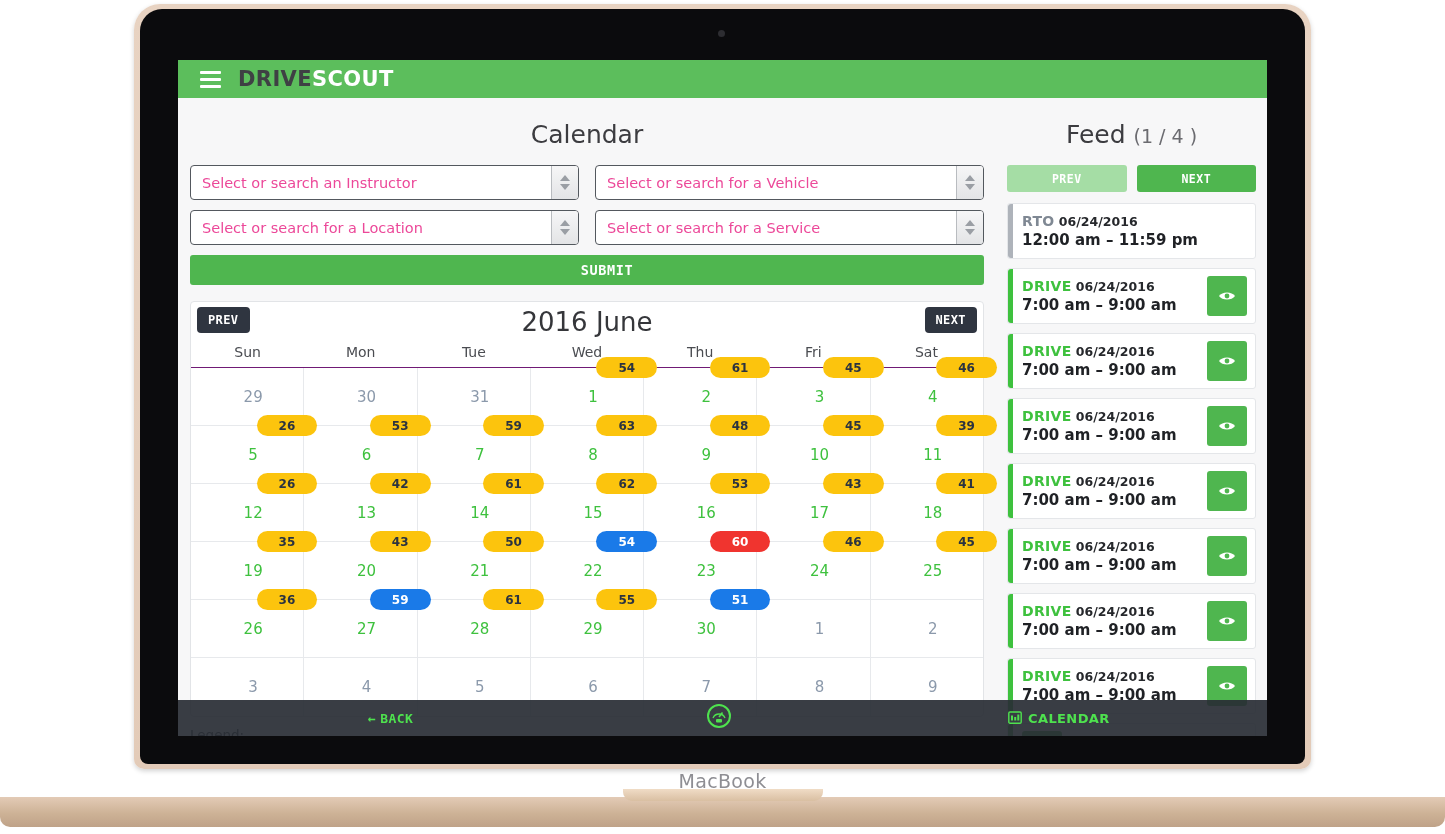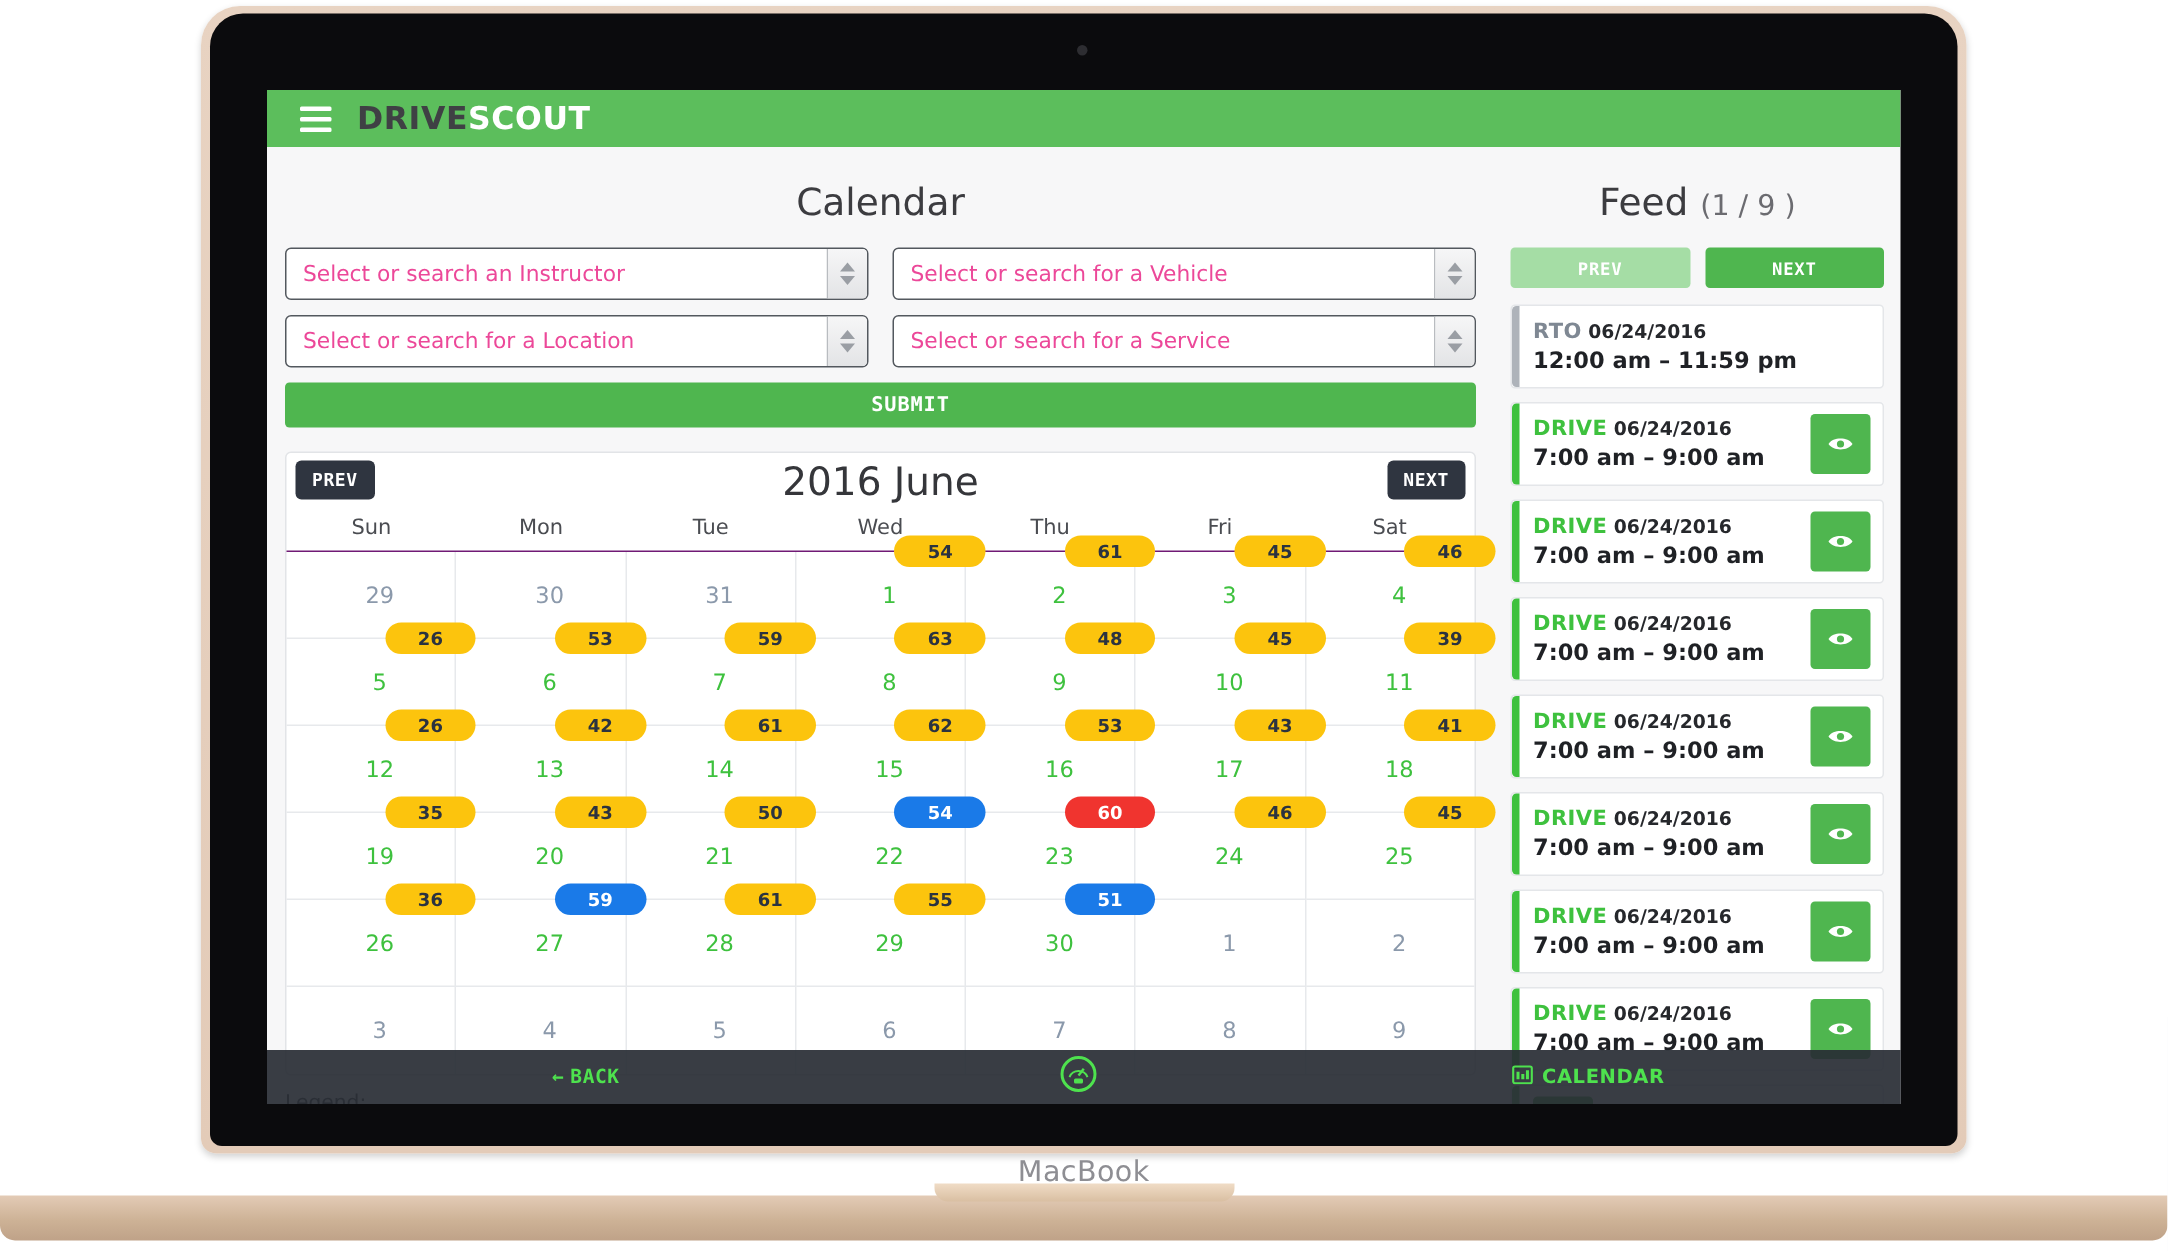--- a/index.html
+++ b/index.html
@@ -455,21 +455,21 @@
         <div class="legend">
           <div class="legend-title">Legend:</div>
 
         </div>
 
       </div>
 
       <div class="right-col">
         <div class="feed-title">
           <span>Feed</span>
-          <span class="count">(1 / 9 )</span>
+          <span class="count">(1 / 4 )</span>
         </div>
         <div class="feed-nav">
           <div class="feed-btn prev">PREV</div>
           <div class="feed-btn next">NEXT</div>
         </div>
         <div class="feed-list" id="feed-list">
             <div class="feed-card rto">
               <div class="fc-body">
                 <div class="fc-line1"><span class="fc-type rto">RTO</span><span class="fc-date"> 06/24/2016</span></div>
                 <div class="fc-line2">12:00 am – 11:59 pm</div>

